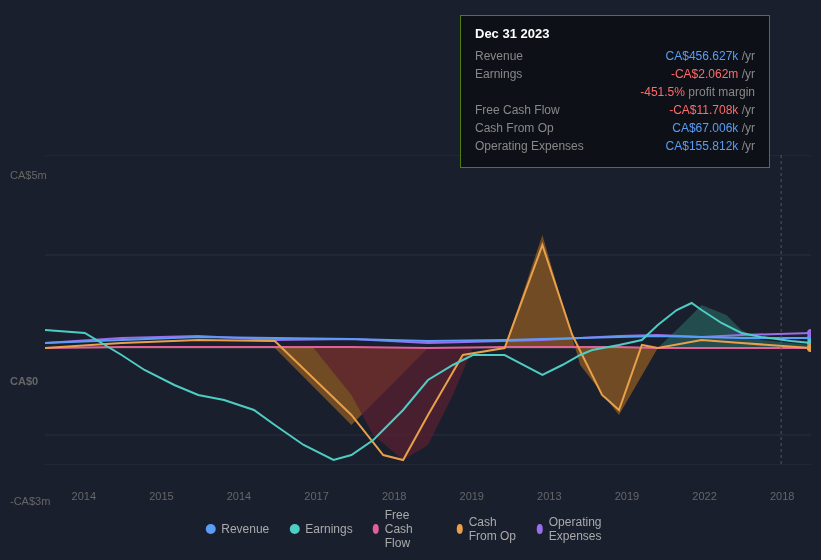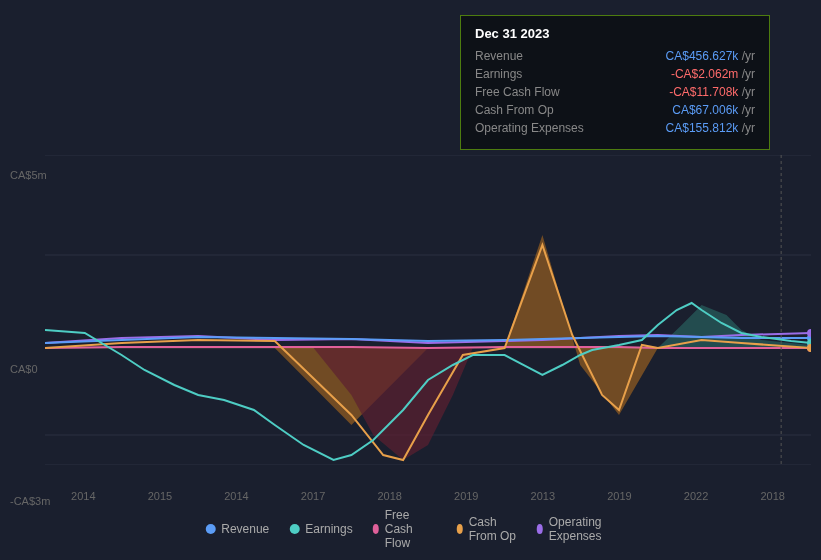--- a/index.html
+++ b/index.html
@@ -42,33 +42,32 @@
     .tooltip-value.negative { color: #ff6b6b; }
 
     .y-label {
       position: absolute;
       left: 10px;
       font-size: 11px;
       color: #666;
       margin-top: 11px;
     }
     .y-label-top { top: 158px; }
-    .y-label-mid { top: 352px; }
+    .y-label-mid { top: 364px; font-weight: bold; }
     .y-label-bot { top: 484px; }
 
     
     .x-axis {
       position: absolute;
       bottom: 58px;
       left: 0;
       right: 0;
       display: flex;
       justify-content: space-around;
       padding-left: 45px;
-      padding-right: 10px;
     }
     .x-label {
       font-size: 11px;
       color: #666;
     }
 
     
     .legend {
       position: absolute;
       bottom: 10px;
@@ -114,20 +113,24 @@
 <div class="tooltip">
   <div class="tooltip-title">Dec 31 2023</div>
 
   <div class="tooltip-row">
     <span class="tooltip-label">Revenue</span>
     <span class="tooltip-value">CA$456.627k <span style="color:#888">/yr</span></span>
   </div>
   <div class="tooltip-row">
     <span class="tooltip-label">Earnings</span>
     <span class="tooltip-value negative">-CA$2.062m <span style="color:#888">/yr</span></span>
+  </div>
+  <div class="tooltip-row">
+    <span class="tooltip-label"></span>
+    <span class="tooltip-value negative">-451.5% <span style="color:#888">profit margin</span></span>
   </div>
   <div class="tooltip-row">
     <span class="tooltip-label">Free Cash Flow</span>
     <span class="tooltip-value negative">-CA$11.708k <span style="color:#888">/yr</span></span>
   </div>
   <div class="tooltip-row">
     <span class="tooltip-label">Cash From Op</span>
     <span class="tooltip-value">CA$67.006k <span style="color:#888">/yr</span></span>
   </div>
   <div class="tooltip-row">

